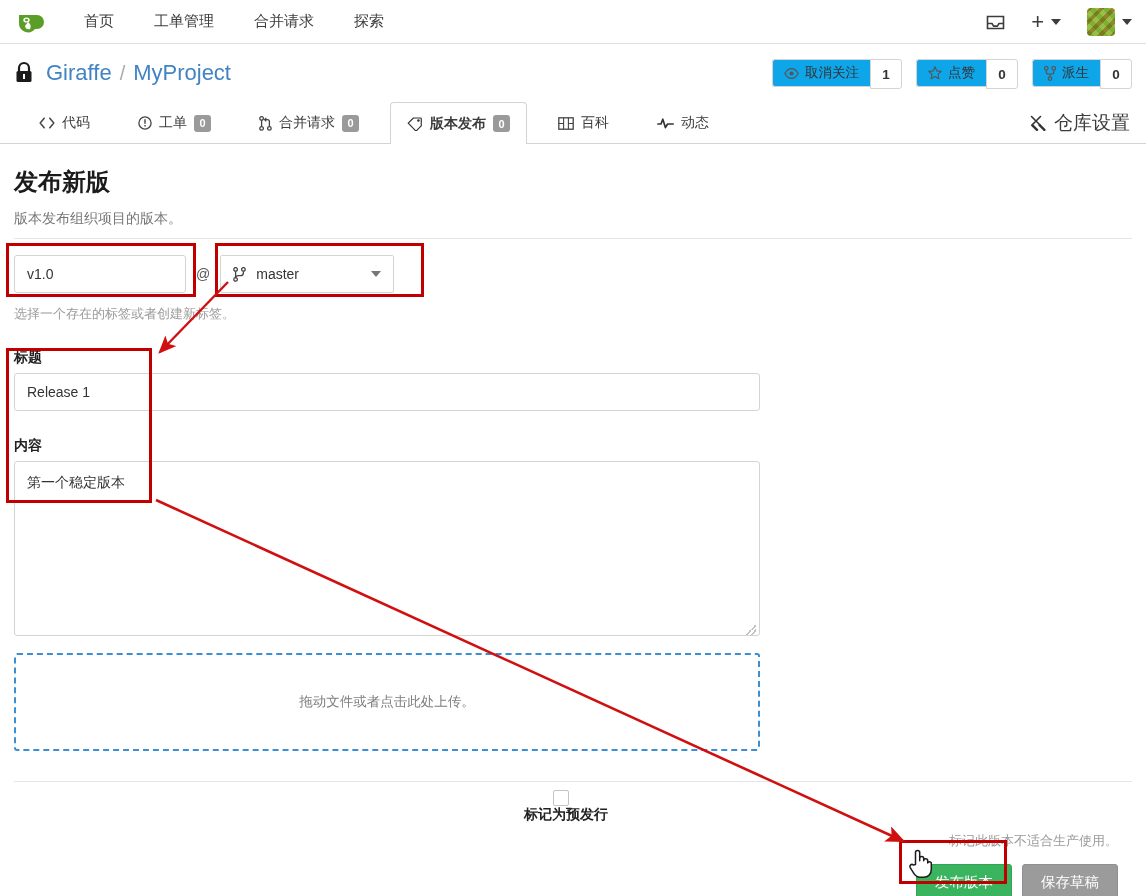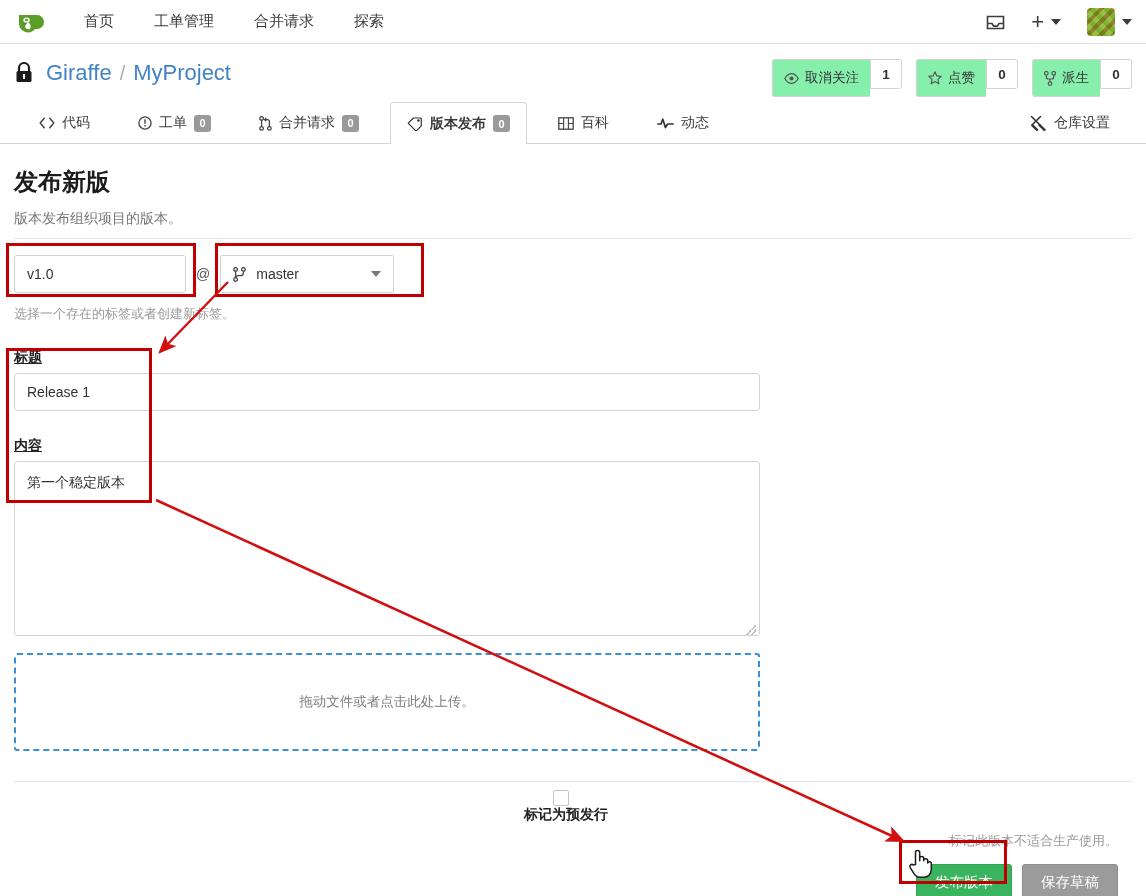--- a/index.html
+++ b/index.html
@@ -77,25 +77,25 @@
   }
   .lock-icon { margin-right: 12px; display:flex; align-items:center; }
   .breadcrumb { font-size: 22px; display: flex; align-items: baseline; }
   .breadcrumb a { color: #4183c4; text-decoration: none; }
   .breadcrumb .sep { color: #aaaaaa; margin: 0 8px; font-size: 20px; }
 
   .proj-actions { position: absolute; right: 14px; top: 15px; display: flex; }
   .btn-group { display: flex; margin-left: 14px; }
   .bg-main {
     display: flex; align-items: center;
-    background: #86efac;
+    background: #0ea5e9;
     border: 1px solid #d4d4d4;
     border-right: none;
     border-radius: 3px 0 0 3px;
-    height: 38px;
+    height: 28px;
     padding: 0 11px;
     font-size: 13.5px;
     color: #333;
     white-space: nowrap;
   }
   .bg-main .gi { margin-right: 6px; display: inline-flex; color:#555; }
   .bg-count {
     display: flex; align-items: center; justify-content: center;
     background: #ffffff;
     border: 1px solid #d4d4d4;
@@ -144,23 +144,23 @@
     background: #9a9a9a;
     color: #ffffff;
     font-size: 11px;
     font-weight: bold;
     border-radius: 3px;
     min-width: 17px; height: 17px;
     padding: 0 4px;
     margin-left: 7px;
   }
   .tab-right {
-    position: absolute; right: 36px; bottom: 0;
+    position: absolute; right: 16px; bottom: 0;
     display: flex; align-items: center; height: 41px;
-    font-size: 14px; color: #3c3c3c;
+    font-size: 19px; color: #3c3c3c;
   }
   .tab-right .ti { margin-right: 7px; display:inline-flex; }
 
   
   .content { padding: 22px 14px 0 14px; position: relative; }
   .page-title { font-size: 24px; font-weight: bold; color: #1b1b1b; margin: 0 0 6px 0; }
   .page-sub { font-size: 14px; color: #767676; margin: 12px 0 4px 0; }
   .divider { border-top: 1px solid #e6e6e6; margin: 10px 0 16px 0; }
 
   .row-tag { display: flex; align-items: center; }
@@ -192,21 +192,20 @@
     width: 0; height: 0;
     border-left: 5px solid transparent;
     border-right: 5px solid transparent;
     border-top: 6px solid #777;
   }
   .hint { font-size: 13px; color: #9b9b9b; margin-top: 12px; }
 
   .field-label {
     font-size: 14px; font-weight: bold; color: #222;
     margin: 26px 0 6px 0;
-    text-decoration: underline;
   }
   .input-title {
     width: 746px; height: 38px;
     border: 1px solid #d4d4d4; border-radius: 3px;
     padding: 0 12px;
     font-size: 14px; color: #333;
     background: #fff; outline: none;
     font-family: inherit;
   }
   .textarea-body {

